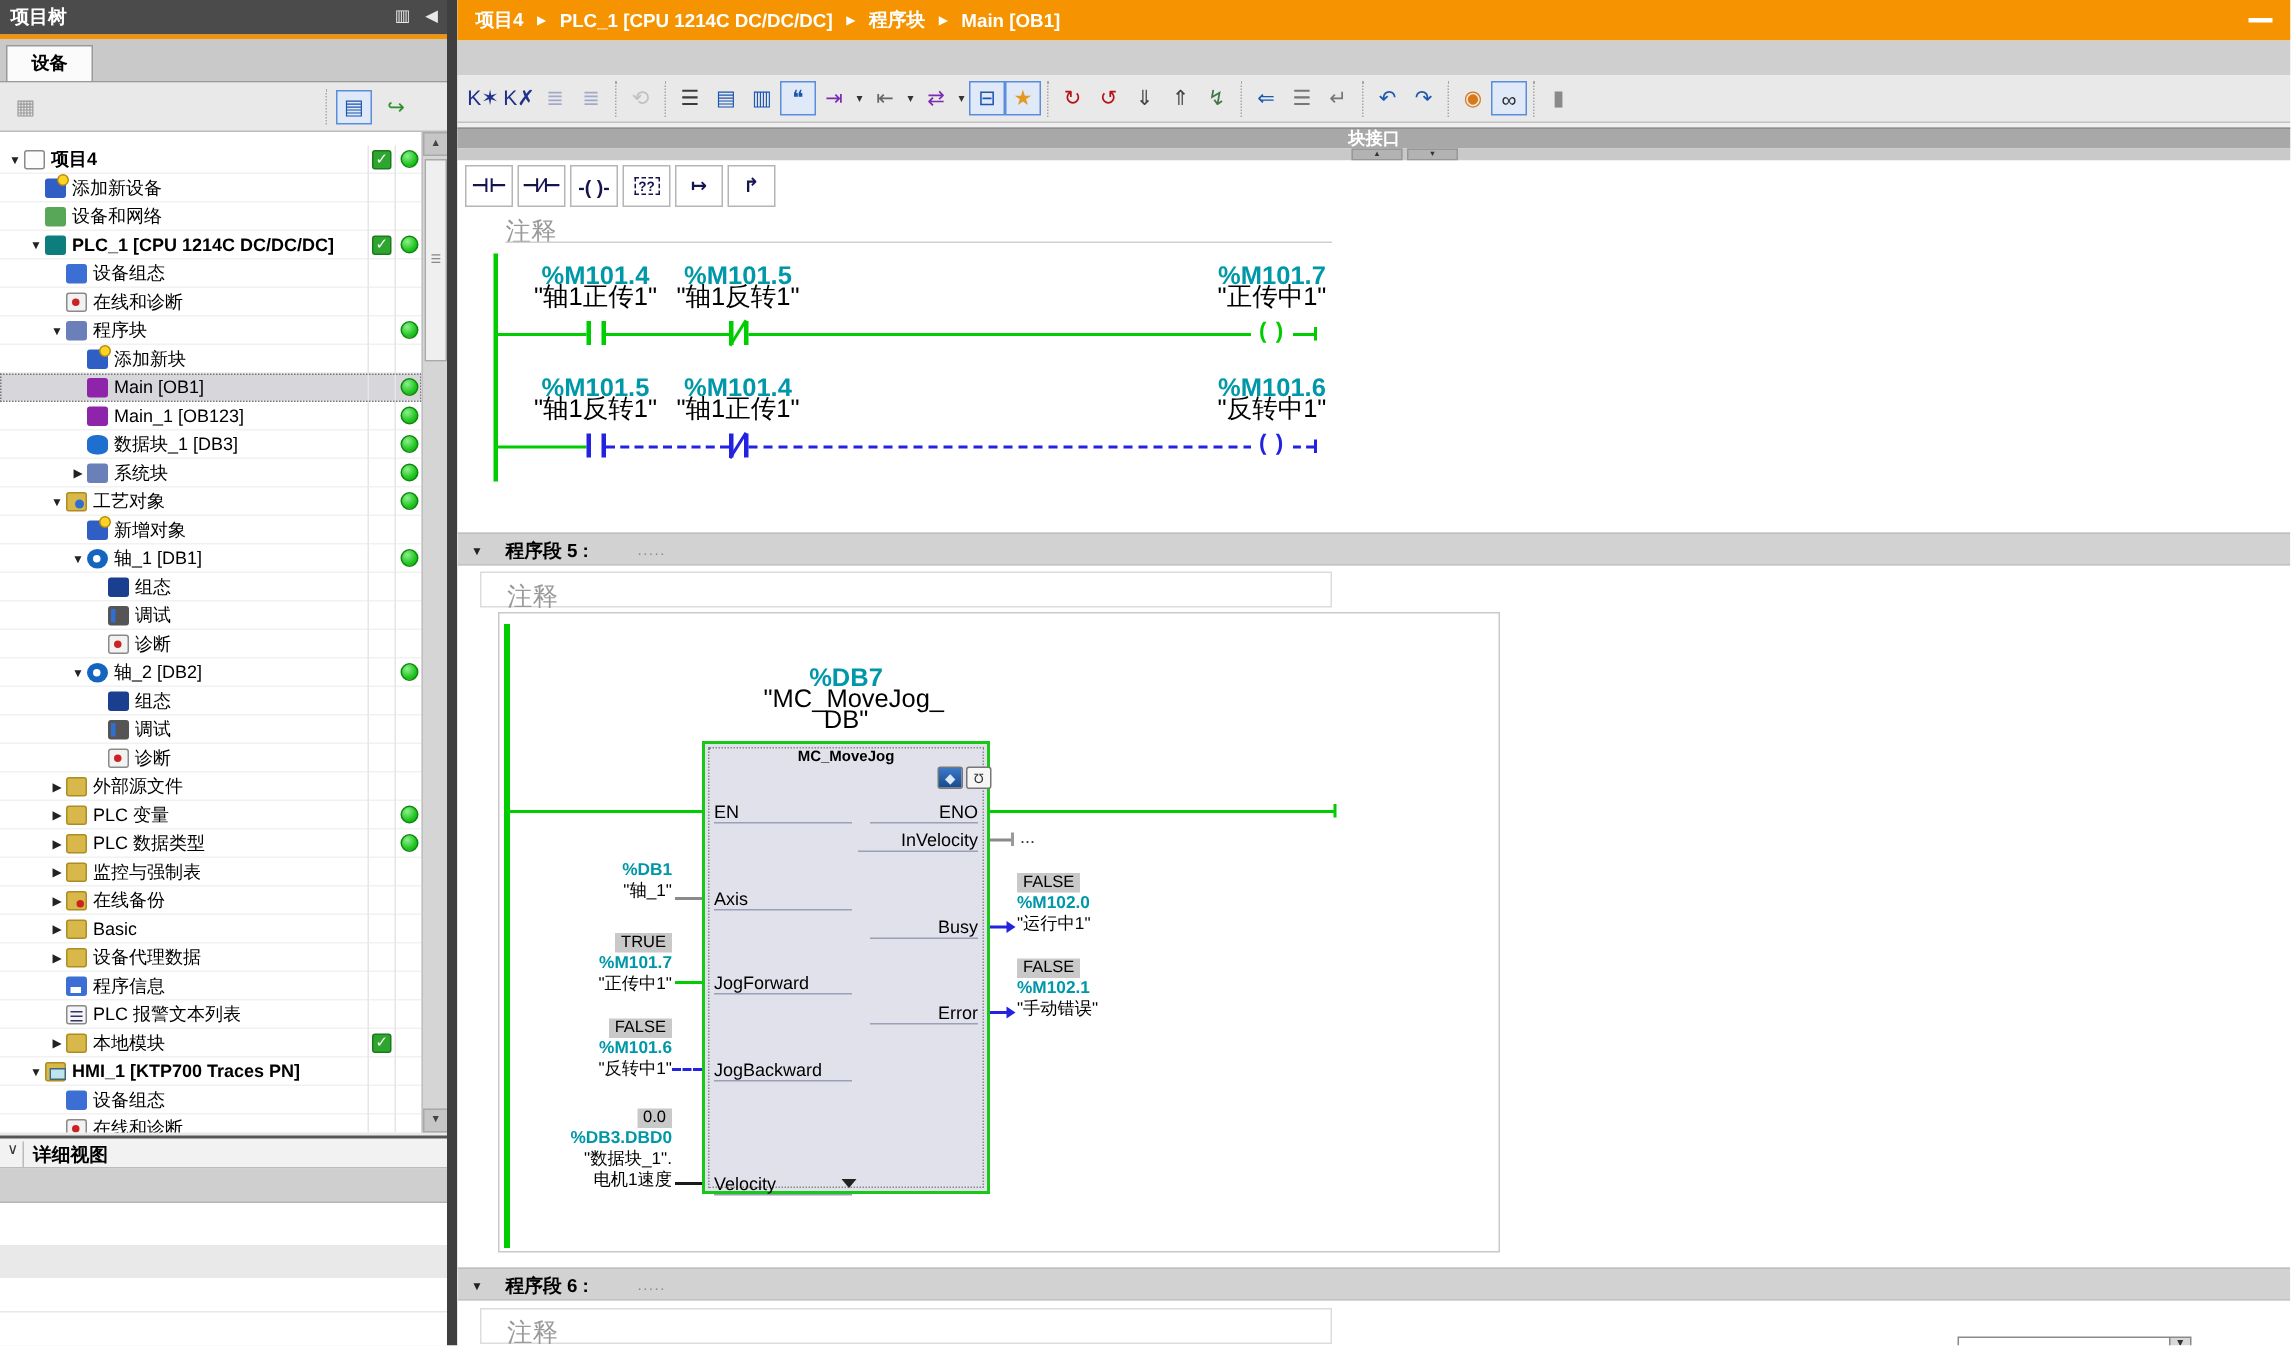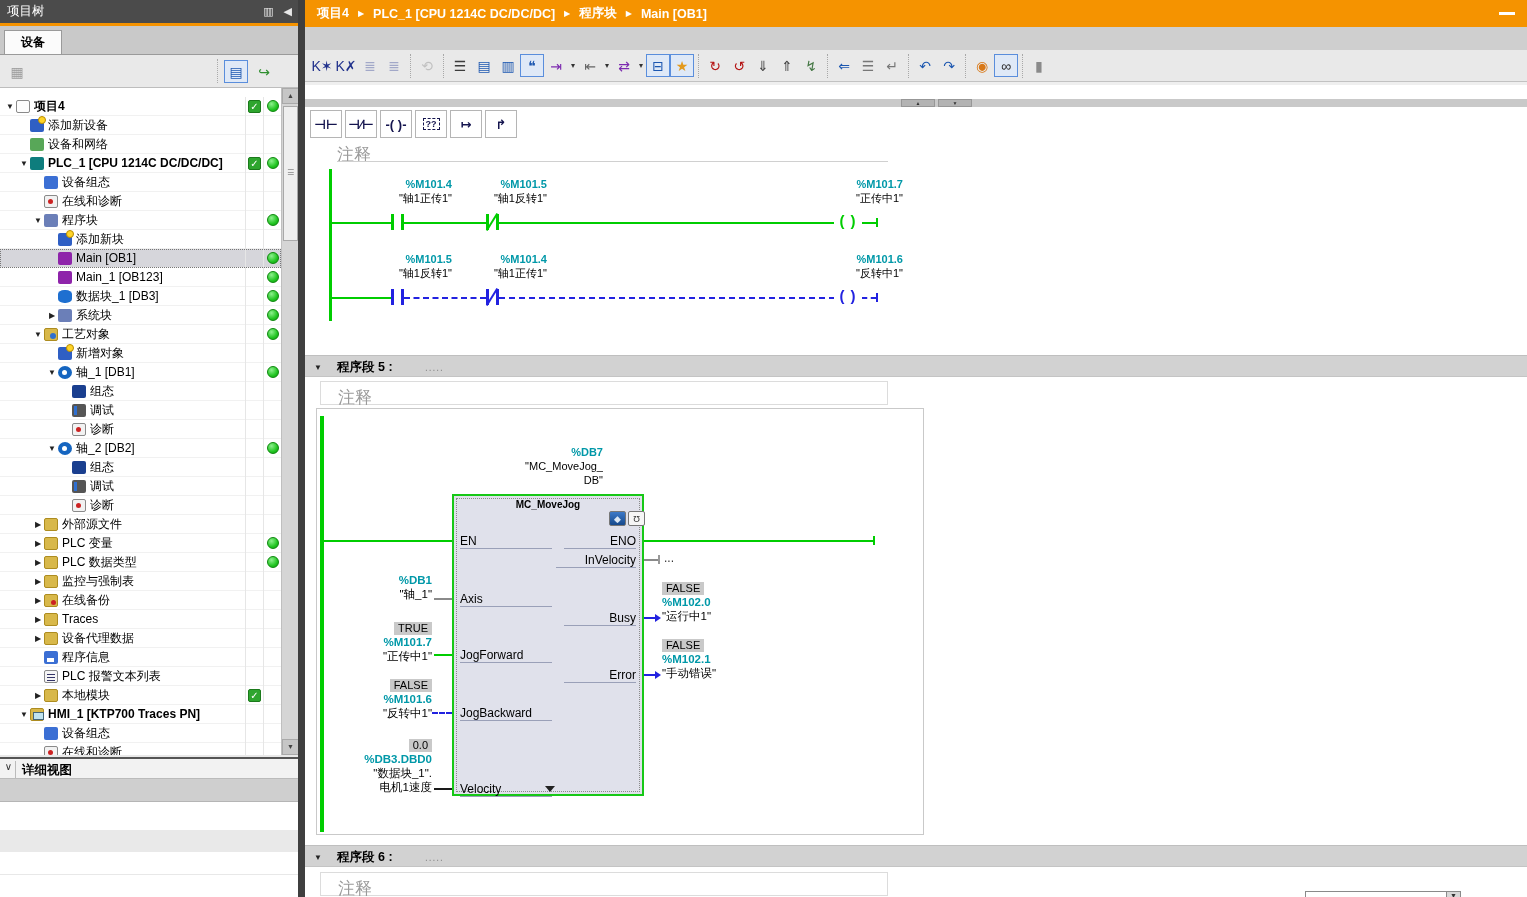--- a/index.html
+++ b/index.html
@@ -7,21 +7,21 @@
     --teal:#0098a8; --hdr:#d2d2d2; --ifc:#a8a8a8;
   }
   *{margin:0;padding:0;box-sizing:border-box;}
   html,body{width:1527px;height:897px;overflow:hidden;background:#fff;
     font-family:"Liberation Sans","DejaVu Sans",sans-serif;font-size:12px;color:#000;}
   #app{position:relative;width:1527px;height:897px;background:#fff;}
 
   
   #left{position:absolute;left:0;top:0;width:298px;height:897px;background:#e9e9e9;}
   .pt-title{position:absolute;left:0;top:0;width:298px;height:23px;background:var(--dark);
-    color:#fff;font-weight:normal;font-size:12.5px;line-height:23px;padding-left:7px;}
+    color:#fff;font-weight:bold;font-size:12.5px;line-height:23px;padding-left:7px;}
   .pt-ticons{position:absolute;right:6px;top:0;color:#e8e8e8;font-size:11px;}
   .pt-ticons span{margin-left:10px;cursor:pointer;}
   .orange-strip{position:absolute;left:0;top:23px;width:298px;height:3px;background:var(--orange);}
   .tabstrip{position:absolute;left:0;top:26px;width:298px;height:29px;background:#c9c9c9;border-bottom:1px solid #9a9a9a;}
   .tab{position:absolute;left:4px;bottom:0;width:58px;height:24px;background:#fbfbfb;
     border:1px solid #9a9a9a;border-bottom:none;font-weight:bold;text-align:center;line-height:23px;}
   .ltoolbar{position:absolute;left:0;top:55px;width:298px;height:33px;background:#e9e9e9;border-bottom:1px solid #bdbdbd;}
   .ltb-left{position:absolute;left:5px;top:5px;}
   .ltb-right{position:absolute;right:22px;top:5px;display:flex;gap:4px;}
   .ltb-sep{position:absolute;right:80px;top:4px;height:24px;border-left:1px dotted #aaa;}
@@ -138,27 +138,27 @@
   .gl{position:absolute;height:2px;background:var(--green);}
   .dl{position:absolute;height:0;border-top:2px dashed var(--blue);}
   .bar{position:absolute;width:3px;height:16px;}
   .bar.g{background:var(--green);} .bar.b{background:var(--blue);}
   .slash{position:absolute;width:2px;height:20px;transform:rotate(32deg);}
   .slash.g{background:var(--green);} .slash.b{background:var(--blue);}
   .tickm{position:absolute;width:2px;height:9px;}
   .tickm.g{background:var(--green);} .tickm.b{background:var(--blue);} .tickm.gr{background:#999;}
   .coilg{position:absolute;font-weight:bold;font-size:15px;letter-spacing:1px;background:#fff;text-align:center;width:28px;}
   .coilg.g{color:var(--green);} .coilg.b{color:var(--blue);}
-  .lgrp{position:absolute;width:110px;text-align:right;line-height:14px;font-size:11px;white-space:nowrap;}
+  .lgrp{position:absolute;width:110px;text-align:center;line-height:14px;font-size:17px;white-space:nowrap;}
   .addr{color:var(--teal);font-weight:bold;}
   .opname{color:#000;}
   .badge{display:inline-block;background:#c9c9c9;padding:0 4px;line-height:13px;font-size:11px;color:#000;}
 
   
-  #canvas5{position:absolute;left:11px;top:301px;width:608px;height:427px;border:1px solid #c9c9c9;background:#fff;}
+  #canvas5{position:absolute;left:27px;top:301px;width:668px;height:427px;border:1px solid #c9c9c9;background:#fff;}
   #fb{position:absolute;left:135px;top:85px;width:192px;height:302px;background:#e0e1eb;border:2px solid #17c817;}
   #fb .selmark{position:absolute;inset:2px;border:1px dotted #8a8a8a;pointer-events:none;}
   #fb .fbtitle{position:absolute;left:0;top:3px;width:100%;text-align:center;font-weight:bold;font-size:10px;}
   .fbbtn{position:absolute;width:17px;height:15px;border:1px solid #777;border-radius:2px;
     font-size:9px;text-align:center;line-height:14px;cursor:pointer;}
   .fbbtn.blue{background:linear-gradient(#3c79c8,#174a8c);color:#dce8f5;}
   .fbbtn.white{background:#f6f6f6;color:#333;}
   .pin{position:absolute;font-size:12px;line-height:13px;}
   .pin.l{left:6px;width:92px;border-bottom:1px solid #9aa0b8;}
   .pin.r{right:6px;width:72px;text-align:right;border-bottom:1px solid #9aa0b8;}
@@ -442,21 +442,21 @@
             <span class="texp">▶</span>
             <span class="ticon" data-icon="backups"></span>
             <span class="tlabel">在线备份</span>
             <span class="tspace"></span>
             <span class="tcell"></span>
             <span class="tcell"></span>
           </div>
           <div class="trow" style="padding-left: 32px;">
             <span class="texp">▶</span>
             <span class="ticon" data-icon="traces"></span>
-            <span class="tlabel">Traces</span>
+            <span class="tlabel">Basic</span>
             <span class="tspace"></span>
             <span class="tcell"></span>
             <span class="tcell"></span>
           </div>
           <div class="trow" style="padding-left: 32px;">
             <span class="texp">▶</span>
             <span class="ticon" data-icon="proxy-data"></span>
             <span class="tlabel">设备代理数据</span>
             <span class="tspace"></span>
             <span class="tcell"></span>
@@ -583,20 +583,23 @@
         <span class="msep"></span>
         <span class="mbtn" style="color: rgb(28, 87, 176);">↶</span>
         <span class="mbtn" style="color: rgb(28, 87, 176);">↷</span>
         <span class="msep"></span>
         <span class="mbtn" style="color: rgb(216, 120, 24);">◉</span>
         <span class="mbtn act" style="color: rgb(42, 42, 42);">∞</span>
         <span class="msep"></span>
         <span class="mbtn" style="color: rgb(138, 138, 138);">▮</span>
       </div>
     <div class="gapline"></div>
+    <div class="ifacebar">
+      <span>块接口</span>
+    </div>
     <div class="splitrow">
       <div class="splitbtn" style="left:596px;">▲</div>
       <div class="splitbtn" style="left:633px;">▼</div>
     </div>
 
     <div id="editor">
 
       <div class="favbar" id="favbar">
           <span class="favbtn">⊣⊢</span>
           <span class="favbtn">⊣∕⊢</span>

